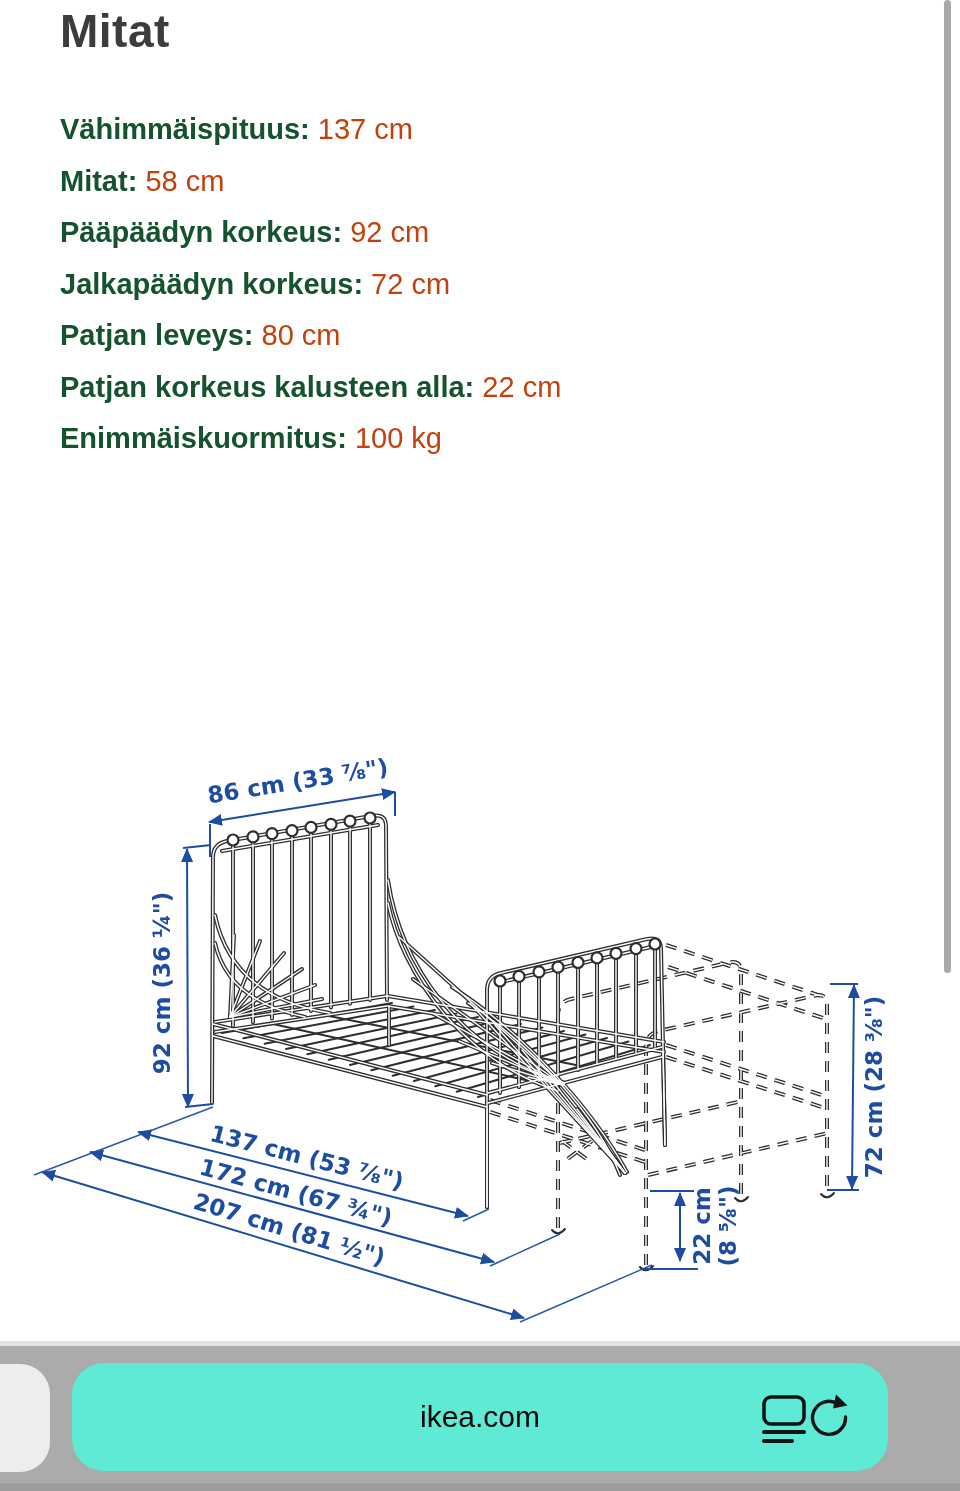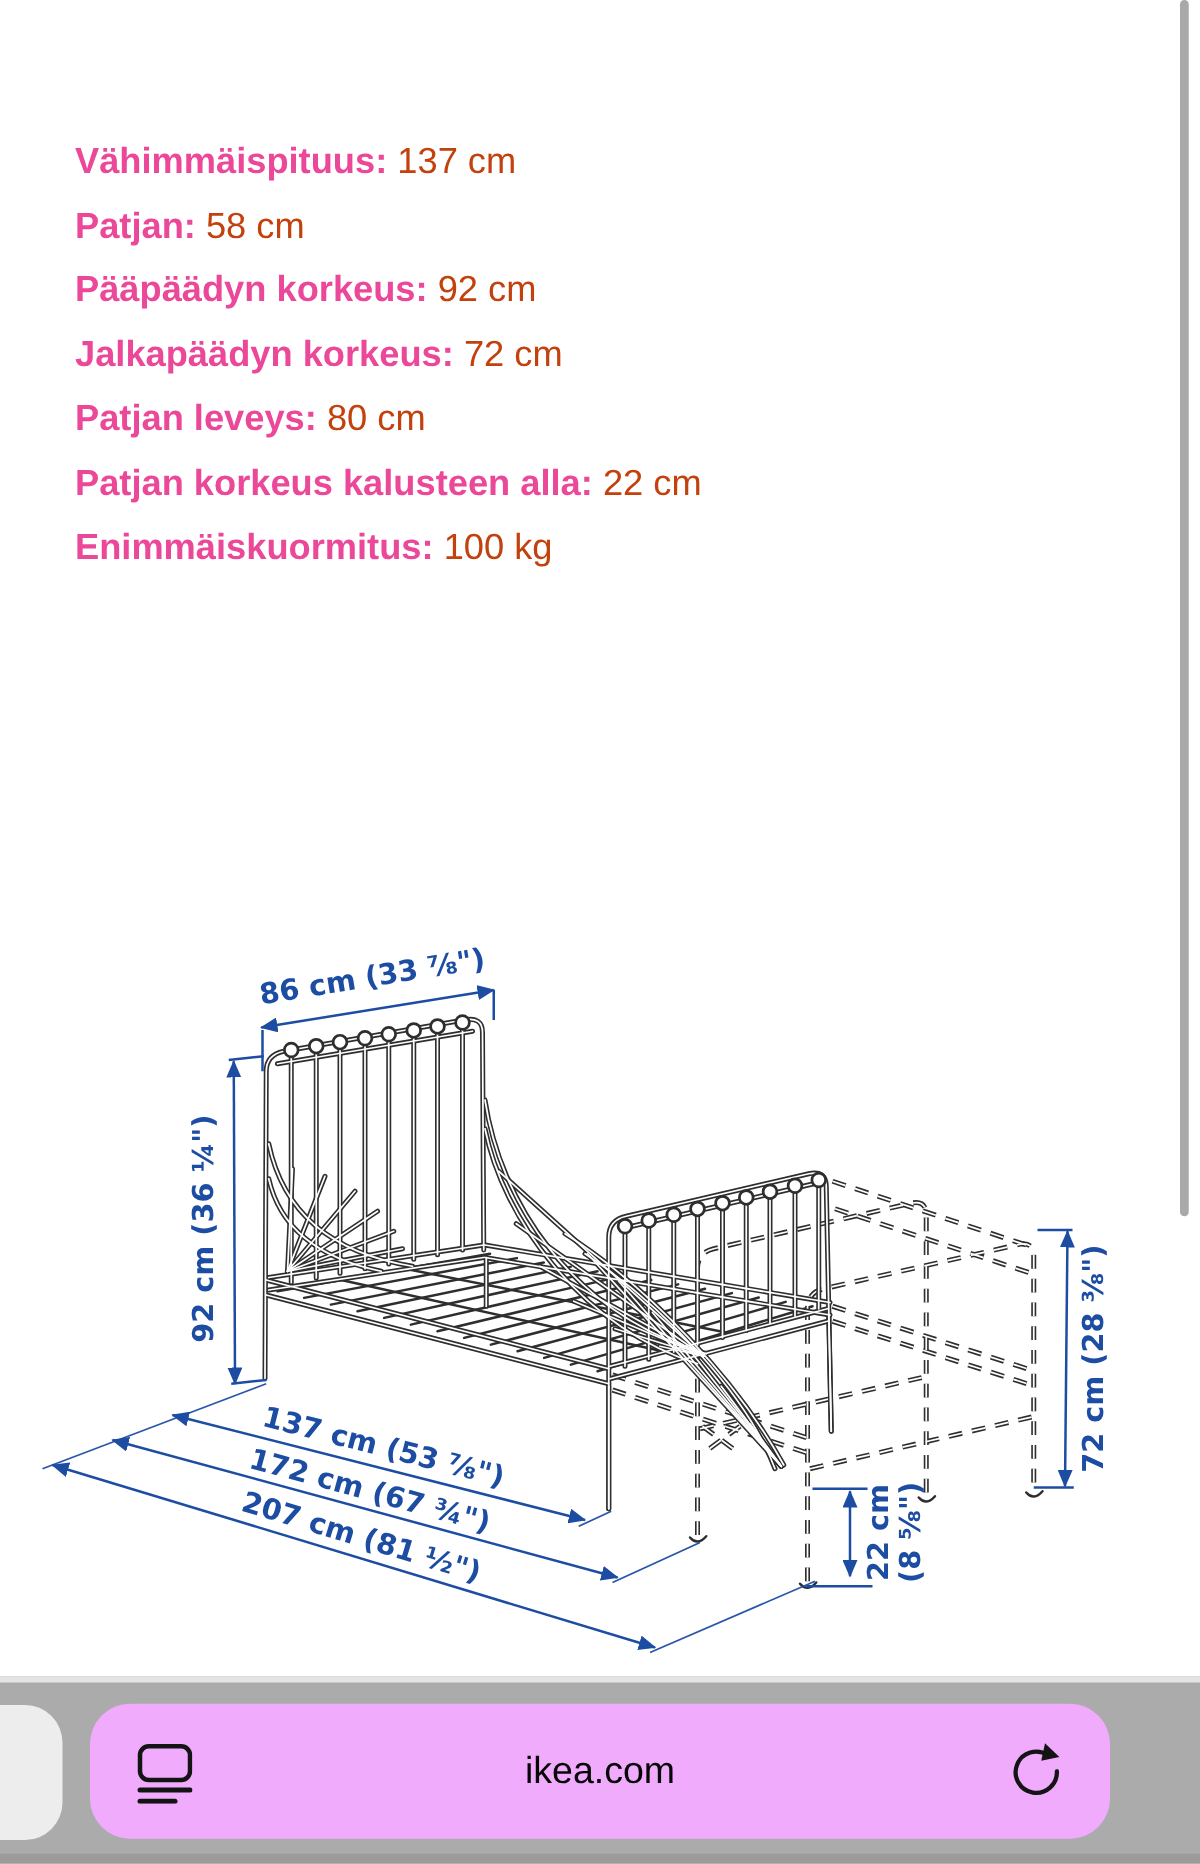--- a/index.html
+++ b/index.html
@@ -3,54 +3,55 @@
 <meta charset="utf-8">
 <style>
   :root{ --accent:#1c4da3; --ink:#2e2e2e; }
   *{margin:0;padding:0;box-sizing:border-box;}
   html,body{width:960px;height:1491px;overflow:hidden;background:#fff;
     font-family:"Liberation Sans",sans-serif;}
   .stage{position:relative;width:960px;height:1491px;background:#fff;}
 
   .page-title{position:absolute;left:60px;top:4px;font-size:46px;font-weight:700;color:#3c3c3c;letter-spacing:.5px;}
   .specs{position:absolute;left:60px;top:104px;font-size:29px;color:#474747;line-height:51.5px;}
-  .spec-label{font-weight:700;color:#ec4899;}
+  .spec-label{font-weight:700;color:#14532d;}
   .spec-value{font-weight:400;color:#c2410c;}
 
   svg text{font-family:"DejaVu Sans",sans-serif;font-weight:700;fill:var(--accent,#1c4da3);font-size:23px;}
   .tube-o{stroke:var(--ink,#2e2e2e);stroke-width:4;fill:none;stroke-linecap:round;stroke-linejoin:round;}
   .tube-i{stroke:#fff;stroke-width:1.4;fill:none;stroke-linecap:round;stroke-linejoin:round;}
   .dash-o{stroke:var(--ink,#2e2e2e);stroke-width:4;fill:none;stroke-linecap:butt;stroke-dasharray:11 8;}
   .dash-i{stroke:#fff;stroke-width:1.4;fill:none;stroke-linecap:butt;stroke-dasharray:11 8;}
   .thin{stroke:var(--ink,#2e2e2e);stroke-width:2;fill:none;stroke-linecap:round;}
   .loop{fill:#fff;stroke:var(--ink,#2e2e2e);stroke-width:2.2;}
   .dim{stroke:var(--accent,#1c4da3);stroke-width:2;fill:none;}
   .tick{stroke:var(--accent,#1c4da3);stroke-width:2;fill:none;}
   .wit{stroke:var(--accent,#1c4da3);stroke-width:1.4;fill:none;opacity:.95;}
 
   .scrollbar{position:absolute;right:9px;top:0;width:7px;height:973px;border-radius:4px;background:#9a9a9a;opacity:.85;}
 
   .toolbar{position:absolute;left:0;top:1341px;width:960px;height:150px;background:#ababab;}
   .toolbar-topline{position:absolute;left:0;top:0;width:100%;height:5px;background:#e3e3e3;}
   .toolbar-bottom{position:absolute;left:0;bottom:0;width:100%;height:8px;background:#9b9b9b;}
   .tab-pill-edge{position:absolute;left:-42px;top:23px;width:92px;height:108px;border-radius:30px;background:#ededee;}
-  .url-pill{position:absolute;left:72px;top:22px;width:816px;height:108px;border-radius:32px;background:#f0abfc;
-    display:flex;align-items:center;justify-content:space-between;padding:0 36px;}
+  .url-pill{position:absolute;left:72px;top:22px;width:816px;height:108px;border-radius:32px;background:#5eead4;
+    display:flex;align-items:center;justify-content:flex-end;padding:0 36px;}
   .url-text{position:absolute;left:0;right:0;text-align:center;font-size:30px;color:#070707;font-weight:400;}
   .pill-icon{width:46px;height:52px;position:relative;z-index:2;}
 </style>
 </head>
 <body>
 
 <div class="stage">
 
+  <h1 class="page-title">Mitat</h1>
 
   <div class="specs">
     <div><span class="spec-label">Vähimmäispituus:</span> <span class="spec-value">137 cm</span></div>
-    <div><span class="spec-label">Patjan:</span> <span class="spec-value">58 cm</span></div>
+    <div><span class="spec-label">Mitat:</span> <span class="spec-value">58 cm</span></div>
     <div><span class="spec-label">Pääpäädyn korkeus:</span> <span class="spec-value">92 cm</span></div>
     <div><span class="spec-label">Jalkapäädyn korkeus:</span> <span class="spec-value">72 cm</span></div>
     <div><span class="spec-label">Patjan leveys:</span> <span class="spec-value">80 cm</span></div>
     <div><span class="spec-label">Patjan korkeus kalusteen alla:</span> <span class="spec-value">22 cm</span></div>
     <div><span class="spec-label">Enimmäiskuormitus:</span> <span class="spec-value">100 kg</span></div>
   </div>
 
   <svg style="position:absolute;left:0;top:745px;" width="960" height="600" viewBox="0 0 960 600">
     <defs>
       <marker id="ah" markerWidth="7" markerHeight="6" refX="6.5" refY="3" orient="auto-start-reverse">

